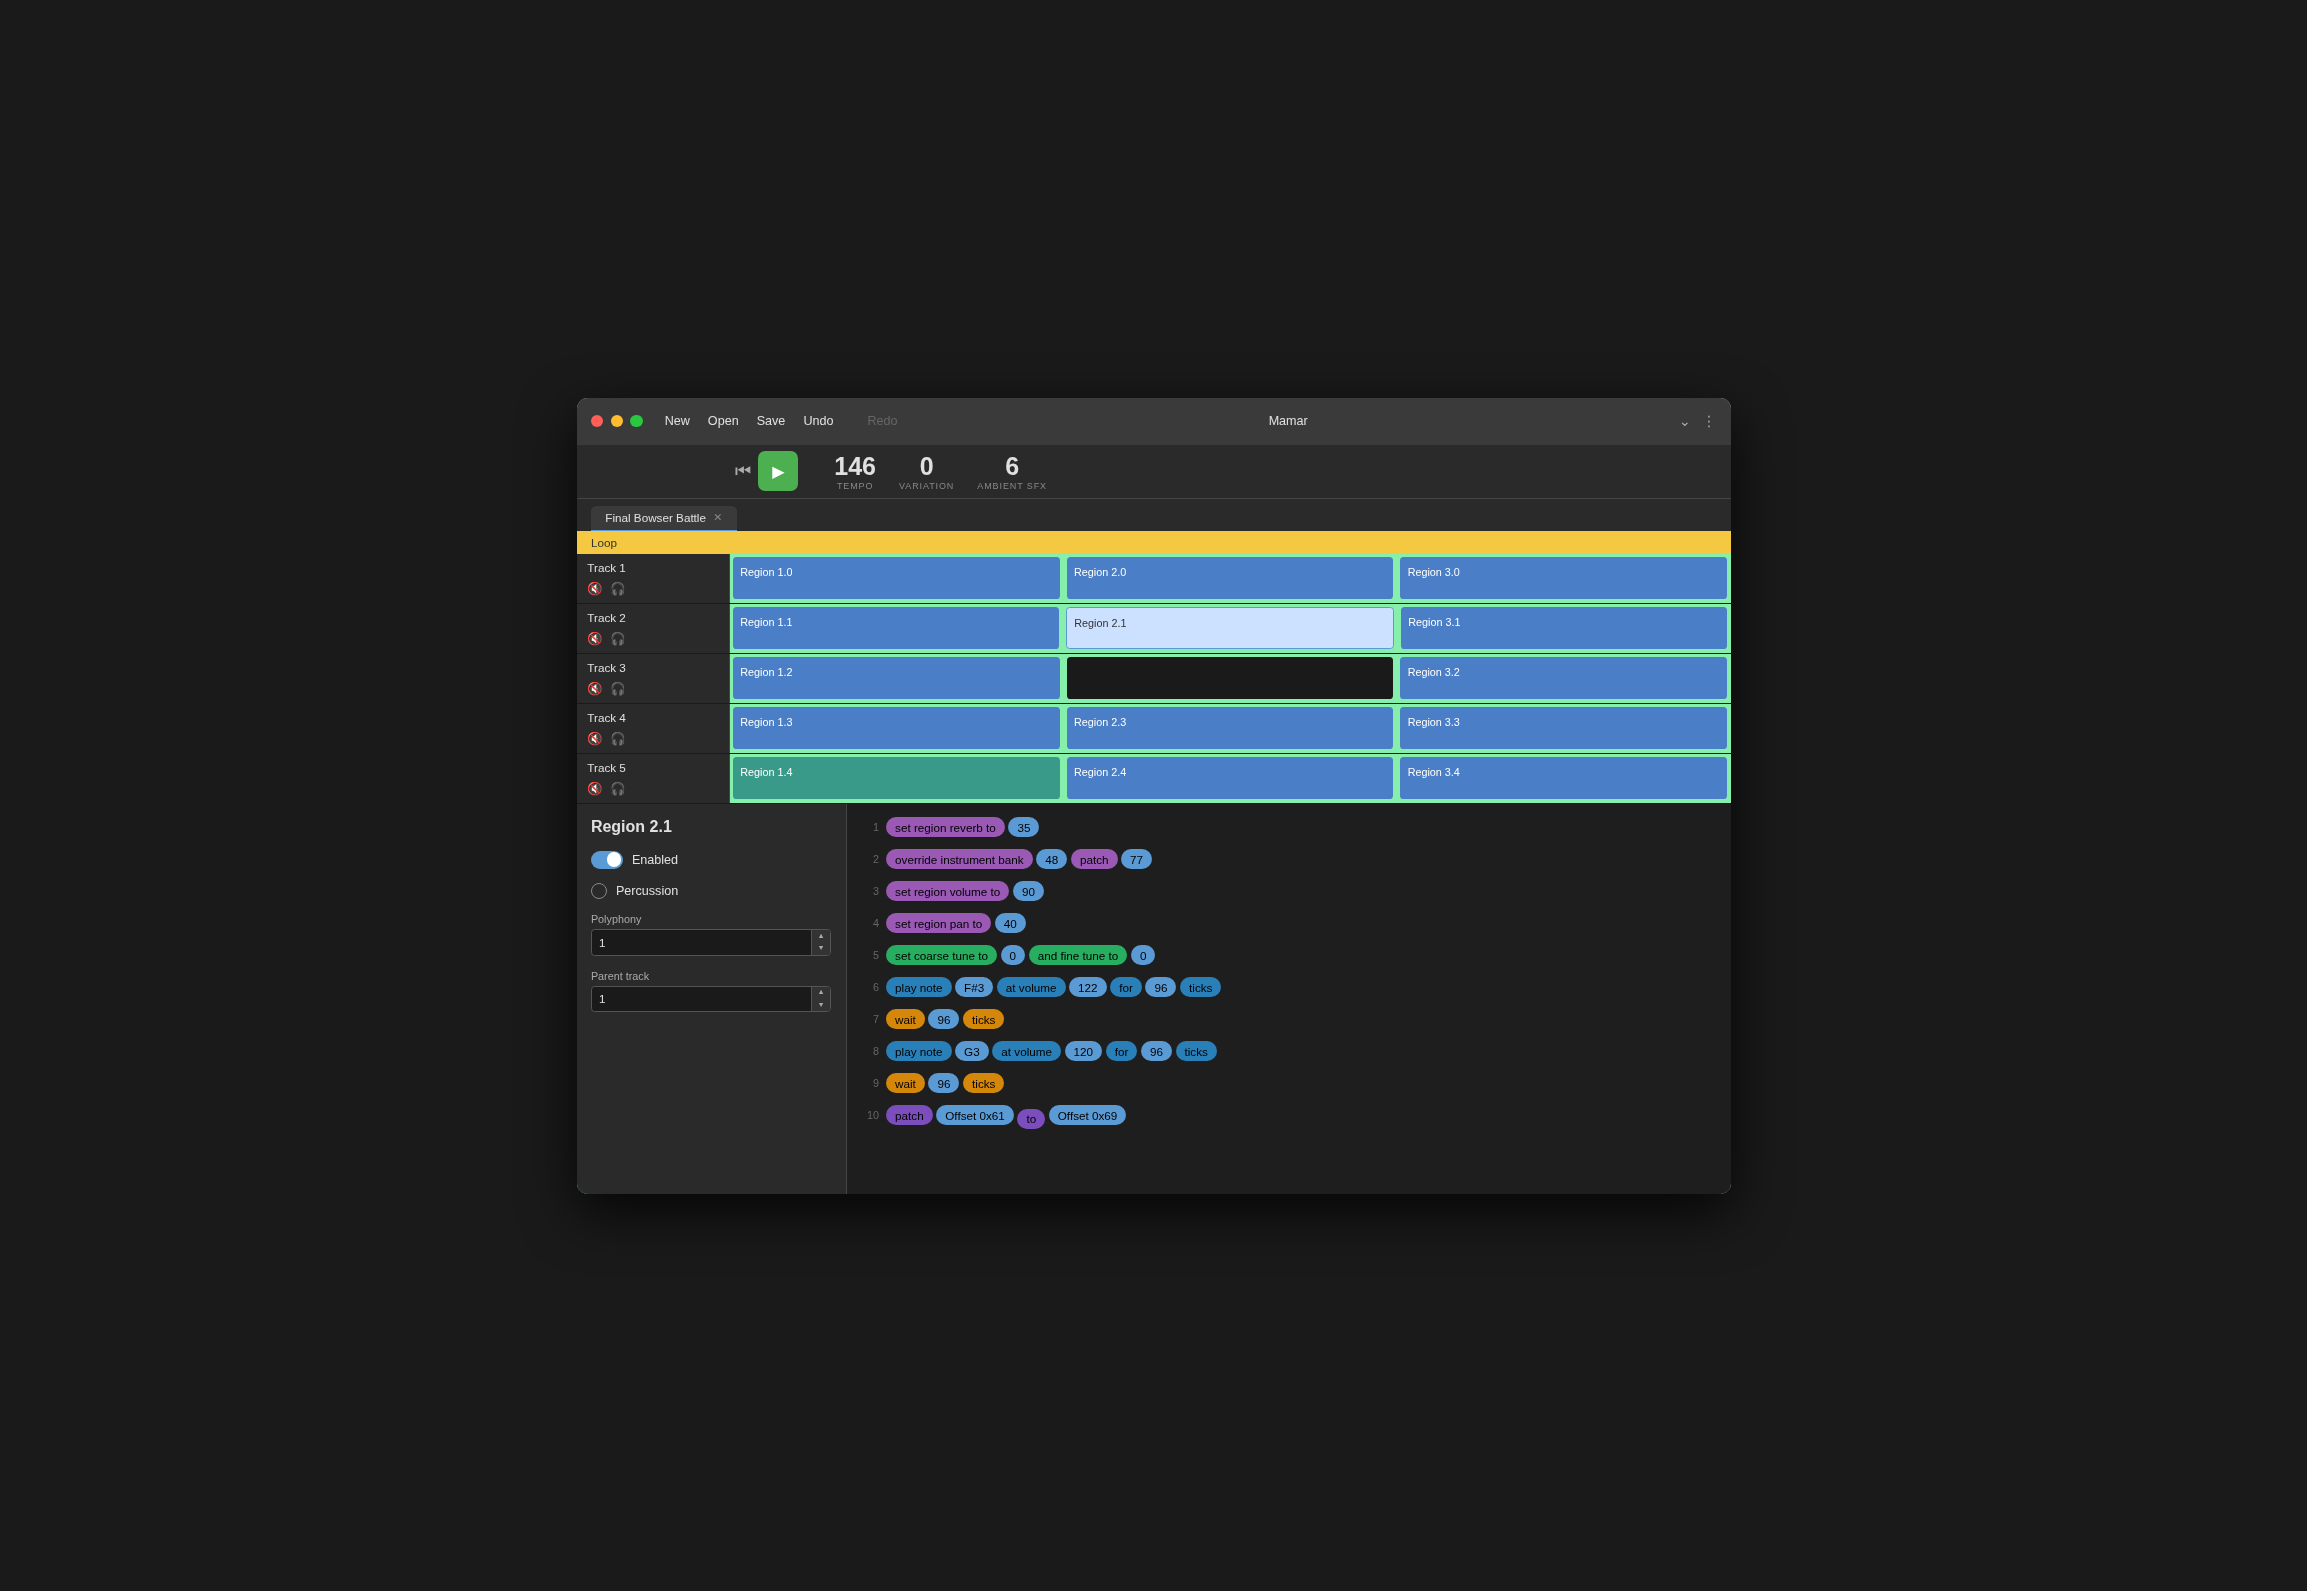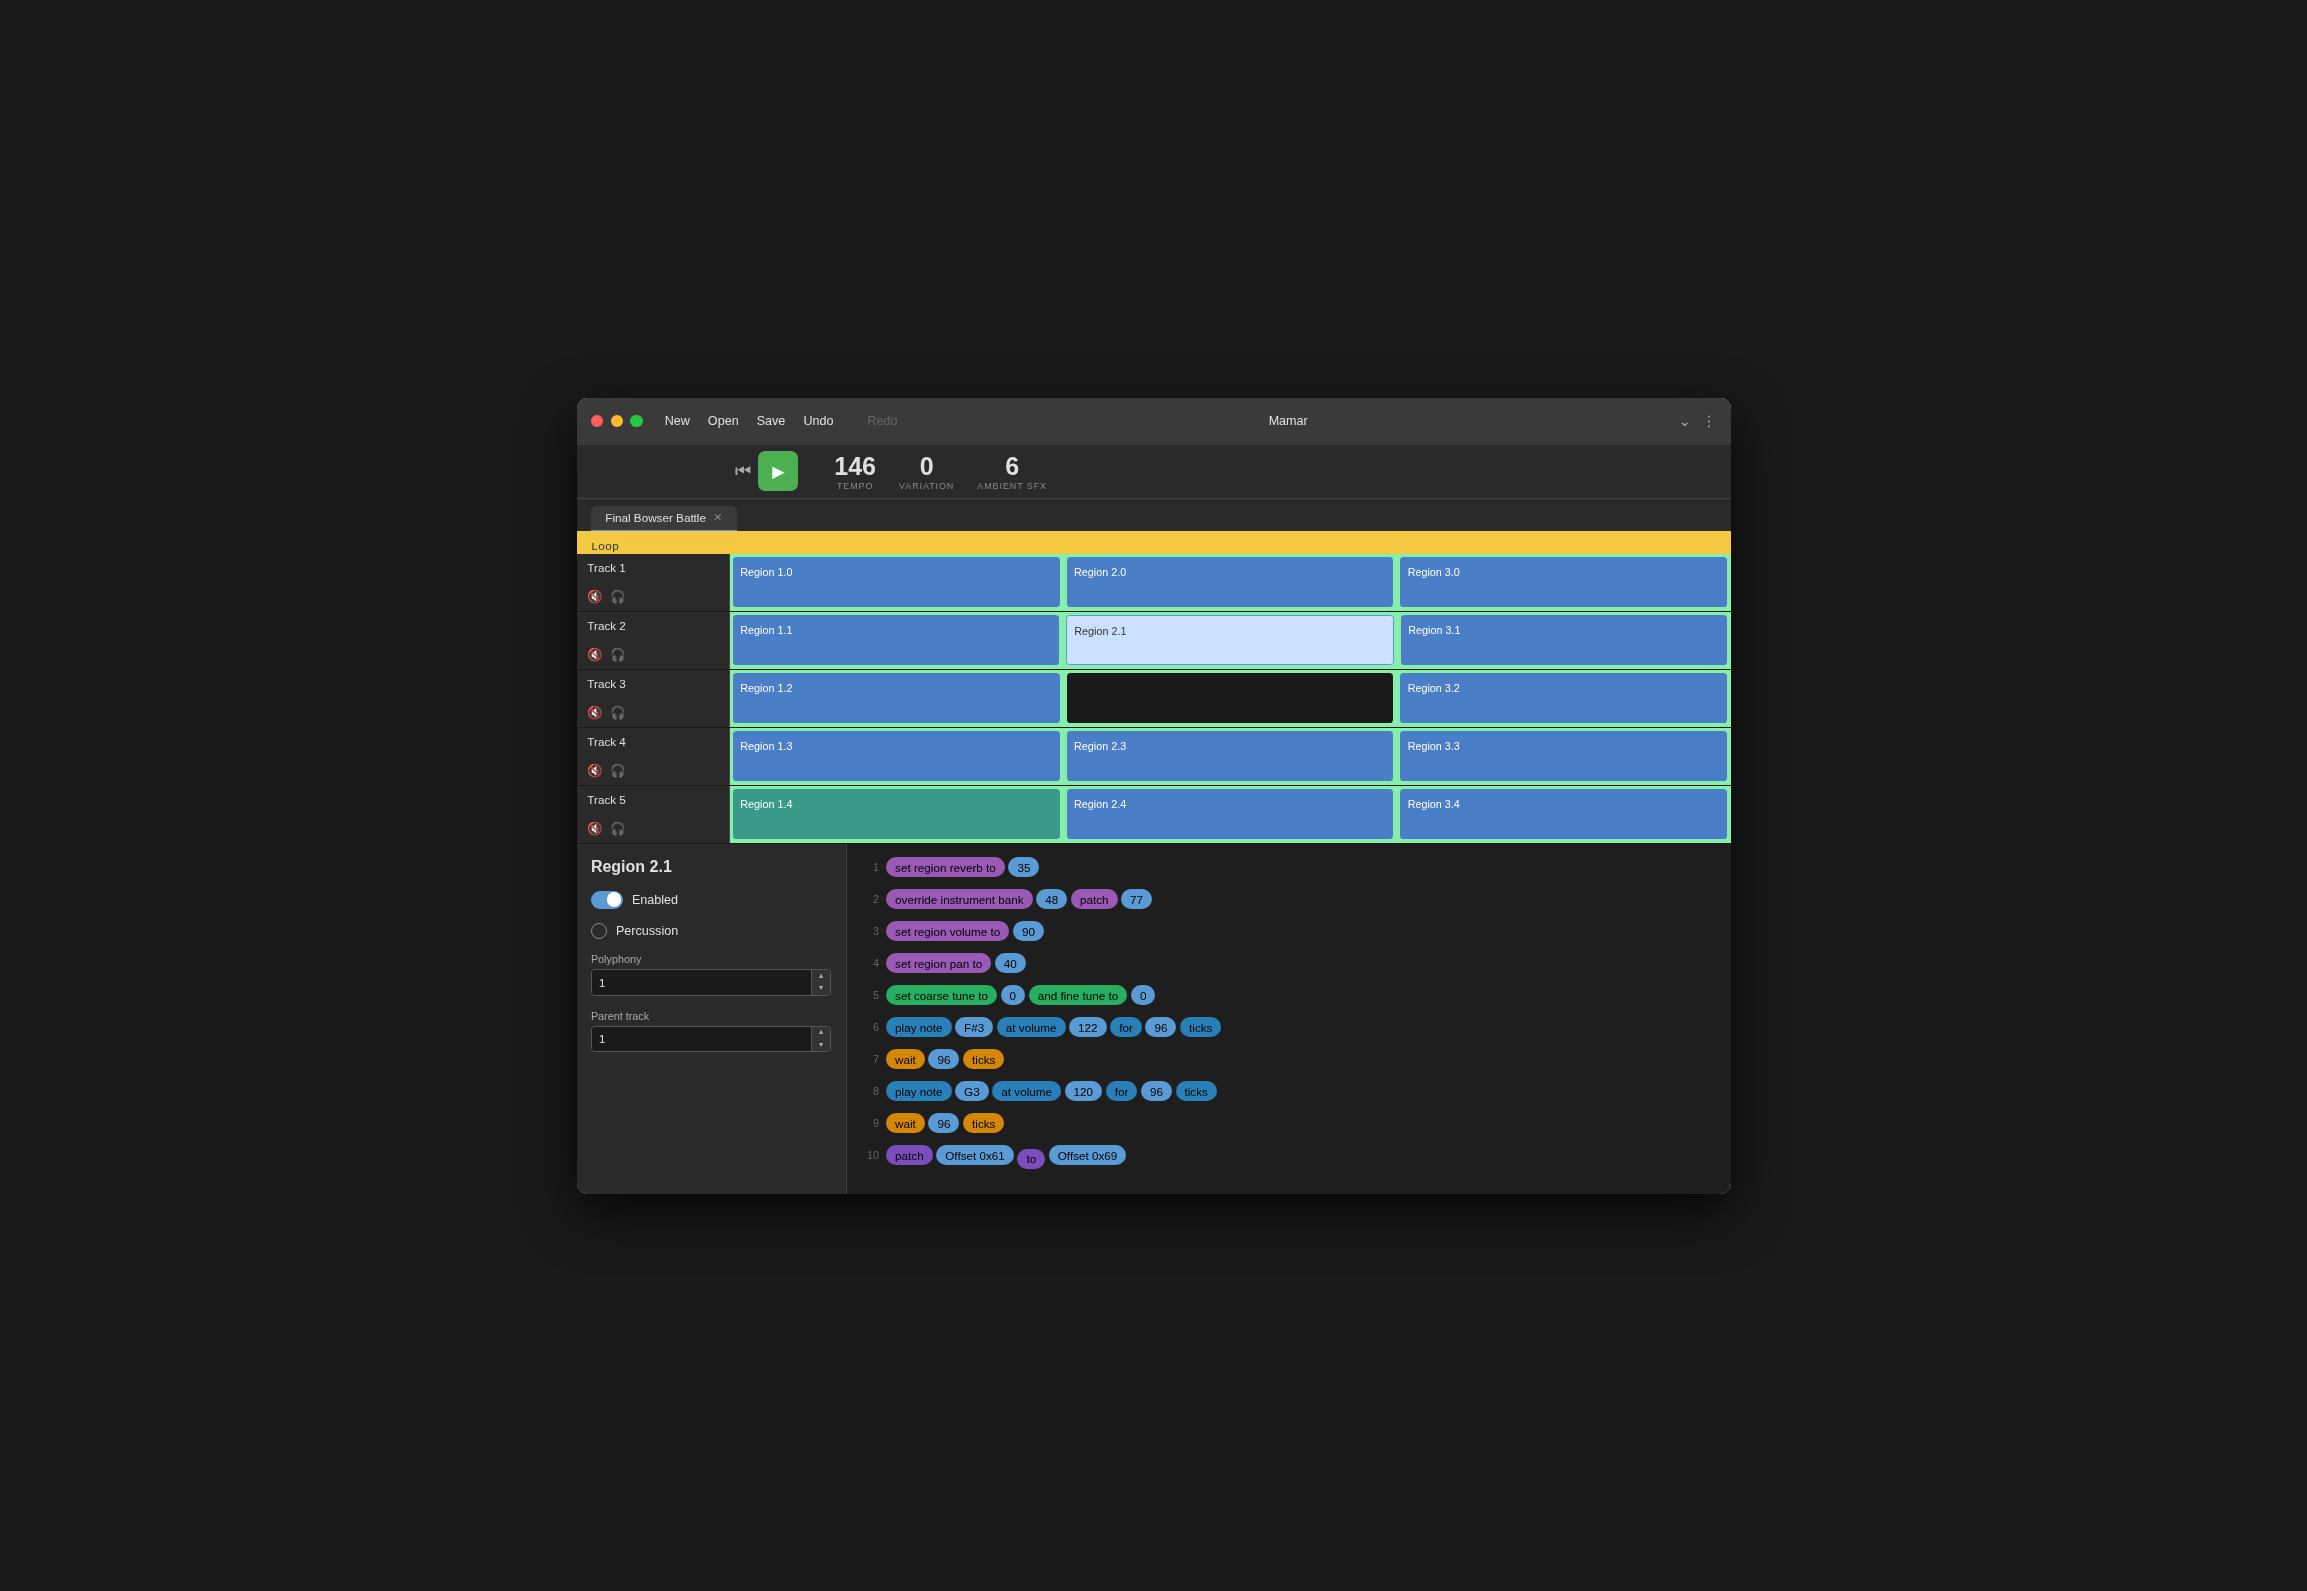--- a/index.html
+++ b/index.html
@@ -163,40 +163,39 @@
       flex: 1;
       display: flex;
       flex-direction: column;
       overflow: hidden;
     }
     
     .loop-bar {
       background: #f5c842;
       height: 23.4px;
       display: flex;
-      align-items: flex-end;
+      align-items: center;
       padding: 0 14.4px;
       flex-shrink: 0;
-      font-family: Liberation Mono, monospace;
     }
     .loop-label {
       font-size: 11.7px;
       color: #333;
       font-weight: 500;
     }
     
     .track-area {
       display: flex;
       flex-direction: column;
       flex-shrink: 0;
     }
     .track-row {
       display: flex;
       border-bottom: 0.9px solid #1a1a1a;
-      height: 58px;
+      height: 50px;
     }
     .track-header {
       width: 153px;
       min-width: 153px;
       background: #2a2a2a;
       padding: 7.2px 10.8px;
       display: flex;
       flex-direction: column;
       justify-content: space-between;
       border-right: 0.9px solid #444;

